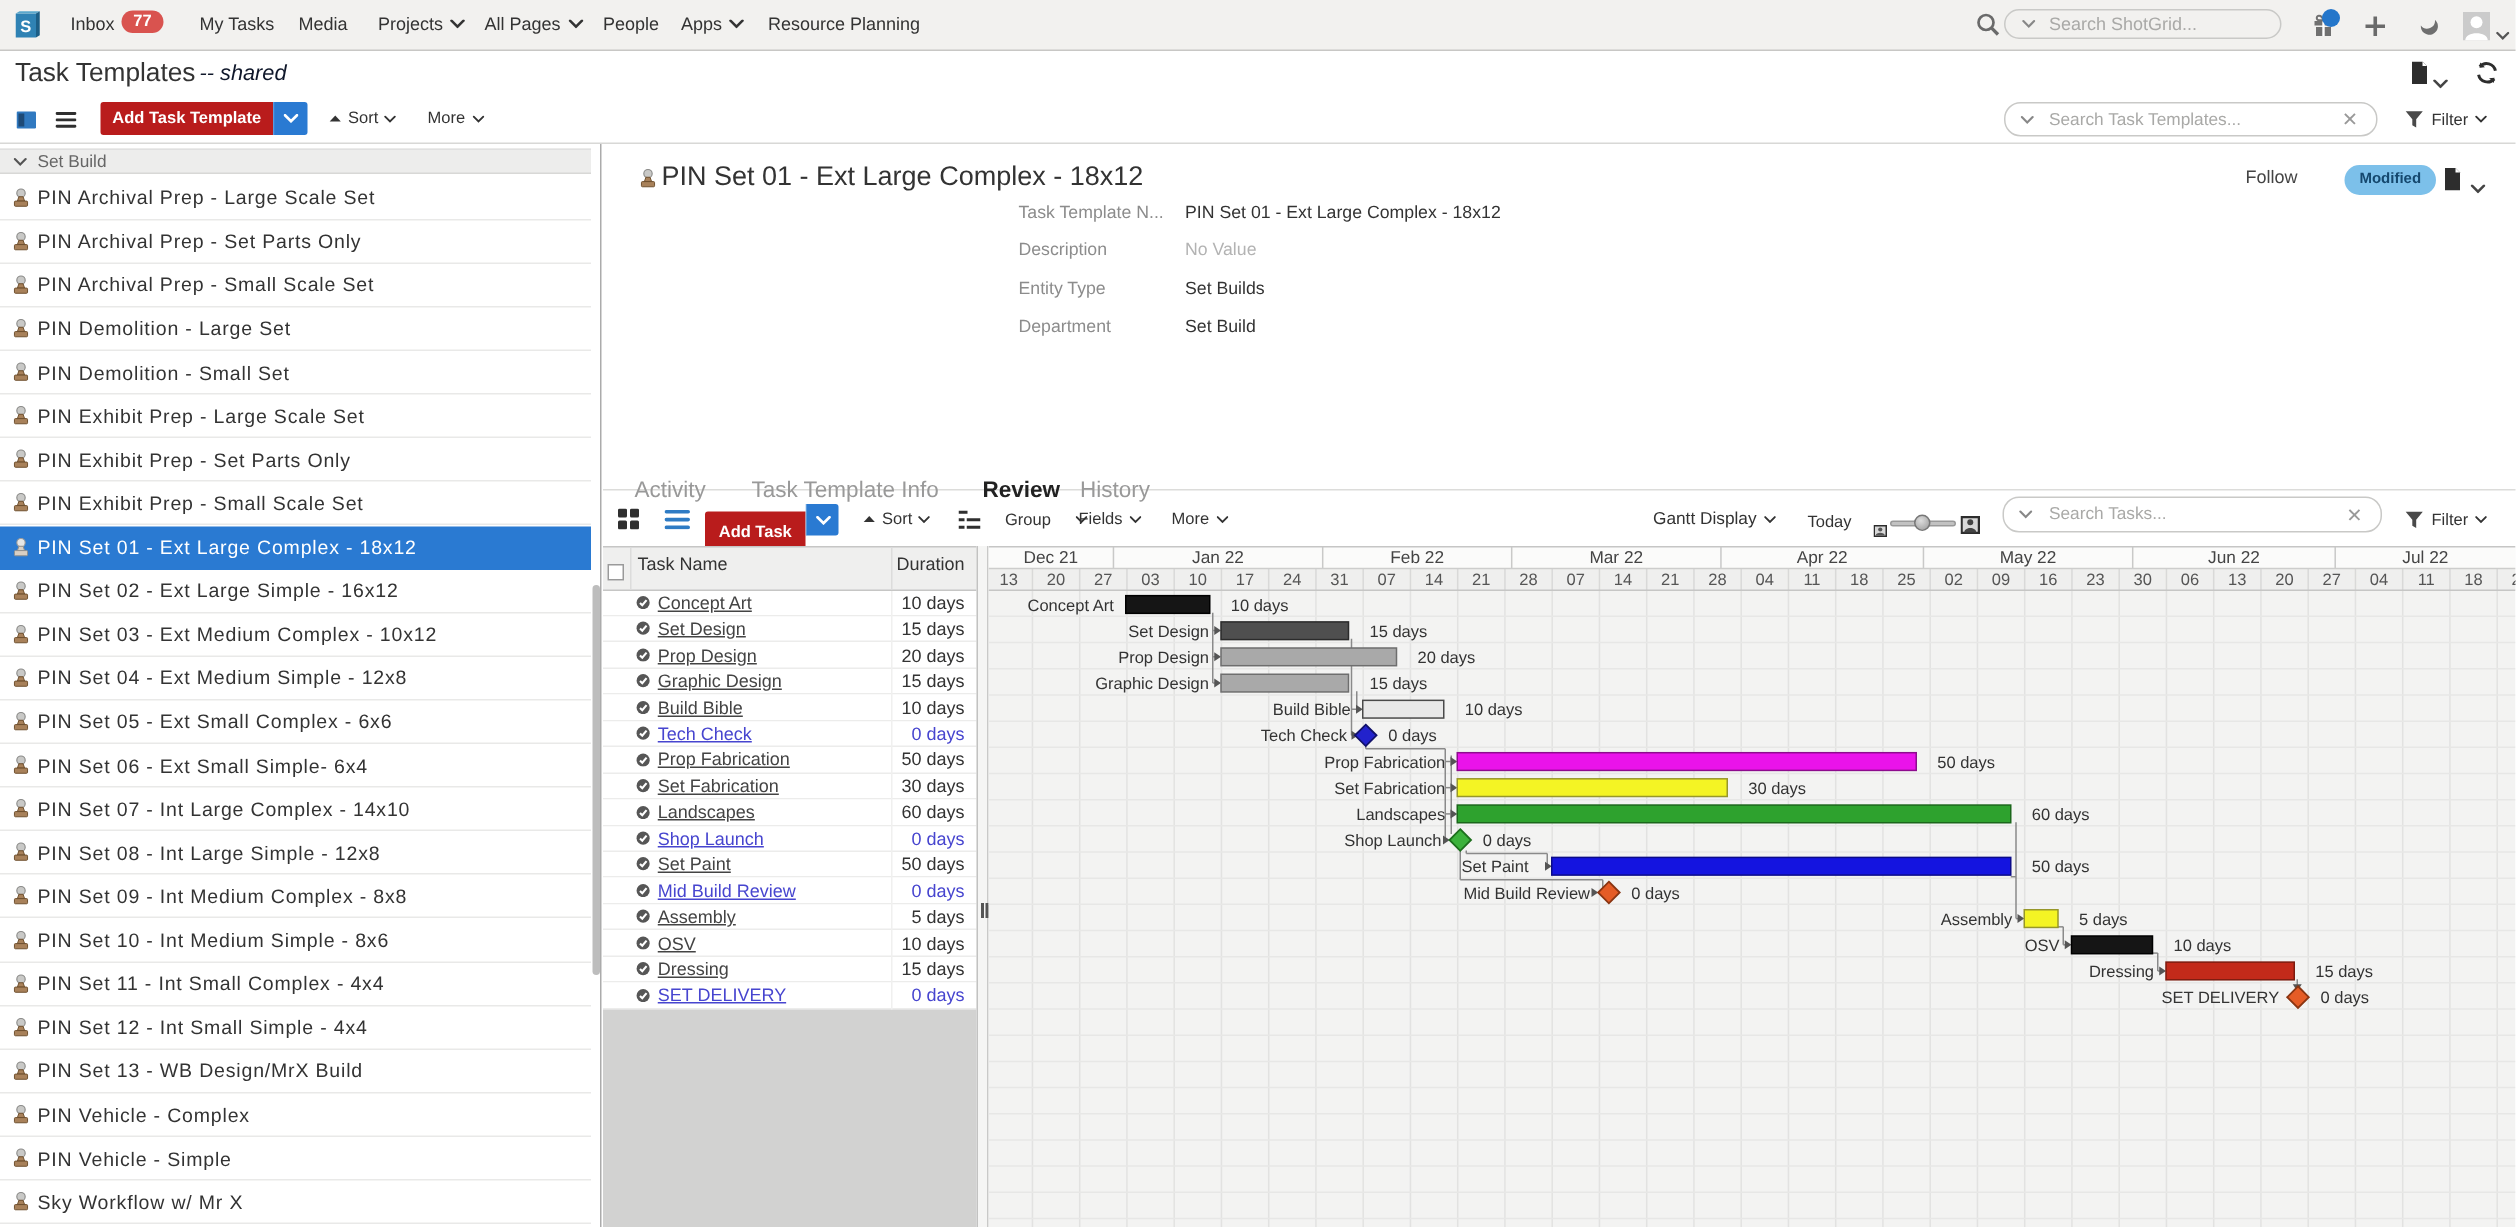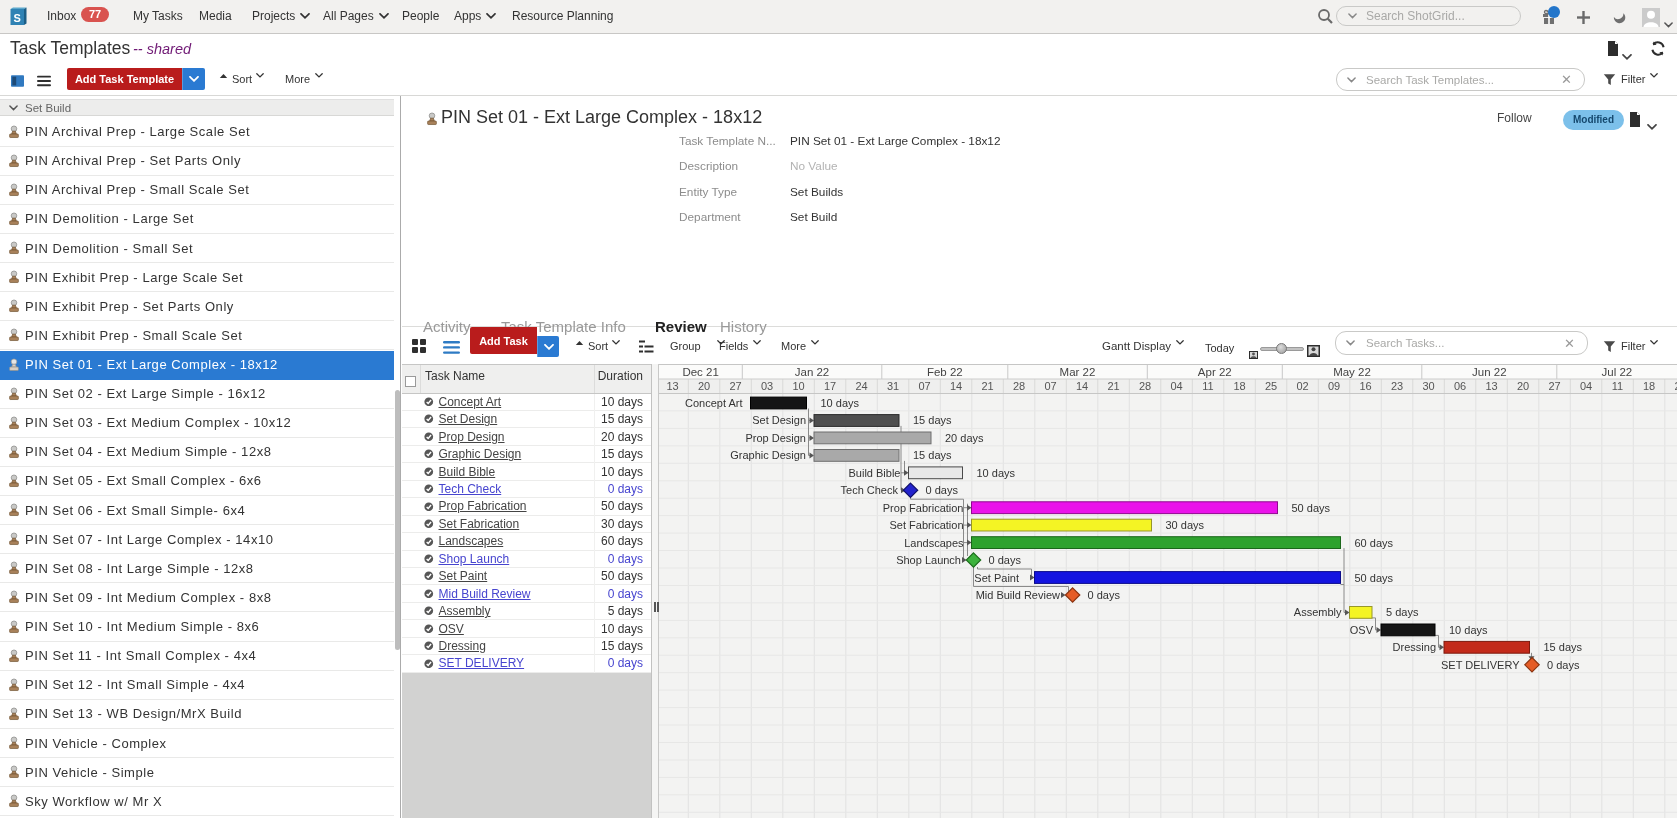--- a/index.html
+++ b/index.html
@@ -1,16 +1,16 @@
 <!DOCTYPE html>
 <html><head><meta charset="utf-8"><style>
 * { margin:0; padding:0; box-sizing:border-box; }
 html,body { width:1677px; height:818px; overflow:hidden; font-family:"Liberation Sans",sans-serif; background:#fff; }
 .abs { position:absolute; }
-.row { display:flex; align-items:flex-start; }
+.row { display:flex; align-items:center; }
 
 #nav { position:absolute; left:0; top:0; width:1677px; height:34px; background:#f2f1ef; border-bottom:1px solid #c8c7c5; }
 #nav .nitem { font-size:12px; color:#333; display:flex; align-items:center; gap:5px; }
 
 #trow { position:absolute; left:0; top:35px; width:1677px; height:28px; background:#fff; }
 #toolbar { position:absolute; left:0; top:63px; width:1677px; height:33px; background:#fff; border-bottom:1px solid #d8d8d6; }
 
 #side { position:absolute; left:0; top:96px; width:401px; height:722px; background:#fff; border-right:1px solid #ababab; overflow:hidden; }
 #ghead { position:absolute; left:0; top:3px; width:394px; height:17px; background:#ededec; border-top:1px solid #e0e0e0; border-bottom:1px solid #d8d8d6; display:flex; align-items:center; }
 .srow { position:absolute; left:0; width:394px; height:29.1px; display:flex; align-items:center; border-bottom:1px solid #e9e9e8; font-size:13px; letter-spacing:0.55px; color:#333;text-align:right; }
@@ -95,21 +95,21 @@
         <rect width="18" height="19" fill="#cbcbcb"></rect>
         <circle cx="9" cy="6.8" r="4" fill="#fff"></circle>
         <path d="M1.5 19 C1.5 12.5 16.5 12.5 16.5 19 Z" fill="#fff"></path>
       </svg></div>
   <div class="abs" style="left:1664px;top:14px"><svg width="9" height="6" viewBox="0 0 10 6" style="flex:0 0 auto">
         <path d="M1 0.8 L5 4.8 L9 0.8" stroke="#555" stroke-width="1.7" fill="none" stroke-linecap="round"></path>
       </svg></div>
 </div>
 <div id="trow">
   <span class="abs" style="left:10px;top:3px;font-size:17.5px;color:#333">Task Templates</span>
-  <span class="abs" style="left:133px;top:6px;font-size:14.5px;font-style:italic;color:#701a75">-- shared</span>
+  <span class="abs" style="left:133px;top:6px;font-size:14.5px;font-style:italic;color:#0f172a">-- shared</span>
   <div class="abs" style="left:1607px;top:6px"><svg width="12" height="15" viewBox="0 0 12 15">
         <path d="M1 0 L8 0 L11 3 L11 15 L1 15 Z" fill="#2d2d2d"></path>
         <path d="M8 0 L8 3 L11 3 Z" fill="#fff"></path>
       </svg></div>
   <div class="abs" style="left:1622px;top:11px"><svg width="10" height="6" viewBox="0 0 10 6" style="flex:0 0 auto">
         <path d="M1 0.8 L5 4.8 L9 0.8" stroke="#444" stroke-width="1.7" fill="none" stroke-linecap="round"></path>
       </svg></div>
   <div class="abs" style="left:1650px;top:6px"><svg width="16" height="15" viewBox="0 0 16 15">
         <path d="M13.6 6.2 A6 6 0 0 0 3.2 3.4" stroke="#2d2d2d" stroke-width="2" fill="none"></path>
         <path d="M3.4 0.6 L3.0 4.2 L6.6 3.8 Z" fill="#2d2d2d"></path>
@@ -394,21 +394,21 @@
           <rect width="6" height="6" rx="1" fill="#2f2f2f"></rect>
           <rect x="8" width="6" height="6" rx="1" fill="#2f2f2f"></rect>
           <rect y="8" width="6" height="6" rx="1" fill="#2f2f2f"></rect>
           <rect x="8" y="8" width="6" height="6" rx="1" fill="#2f2f2f"></rect>
         </svg></div>
     <div class="abs" style="left:41px;top:12.5px"><svg width="17" height="13" viewBox="0 0 17 13">
           <rect y="0" width="17" height="2.4" rx="1.2" fill="#2e7bc4"></rect>
           <rect y="5.2" width="17" height="2.4" rx="1.2" fill="#2e7bc4"></rect>
           <rect y="10.4" width="17" height="2.4" rx="1.2" fill="#2e7bc4"></rect>
         </svg></div>
-    <div class="abs btn" style="left:68px;top:0;width:67px;height:27px;border-radius:2px 0 0 2px">Add Task</div>
+    <div class="abs btn" style="left:68px;top:14px;width:67px;height:27px;border-radius:2px 0 0 2px">Add Task</div>
     <div class="abs chevbtn" style="left:135px;top:9px;width:22px;height:21px;border-radius:0 2px 2px 0">
         <svg width="10" height="6" viewBox="0 0 10 6" style="flex:0 0 auto">
           <path d="M1 0.8 L5 4.8 L9 0.8" stroke="#fff" stroke-width="1.8" fill="none" stroke-linecap="round"></path>
         </svg>
       </div>
     <div class="abs row" style="left:173px;top:13px;font-size:11px;color:#333;gap:4px"><svg width="9" height="6" viewBox="0 0 9 6">
           <path d="M0.8 5 L4.5 1 L8.2 5 Z" fill="#333"></path>
         </svg> Sort <svg width="8" height="5" viewBox="0 0 10 6" style="flex:0 0 auto">
           <path d="M1 0.8 L5 4.8 L9 0.8" stroke="#333" stroke-width="1.6" fill="none" stroke-linecap="round"></path>
         </svg></div>

